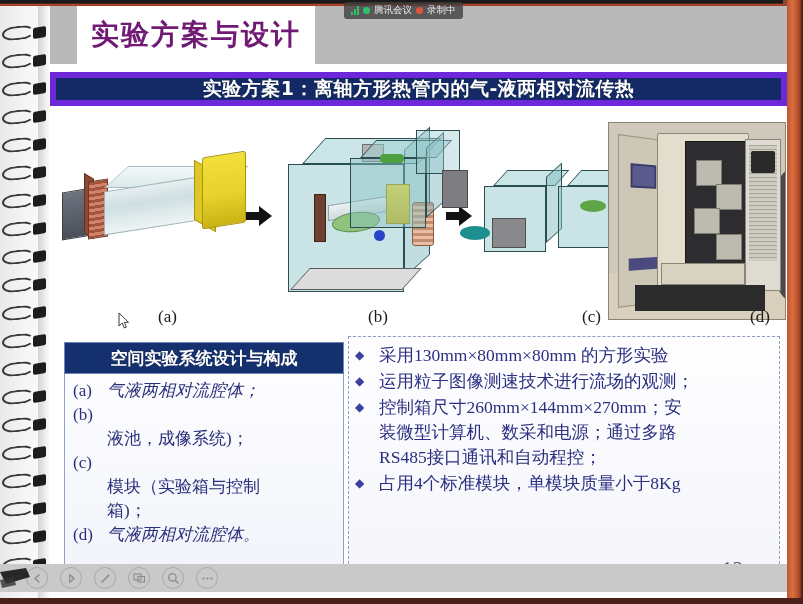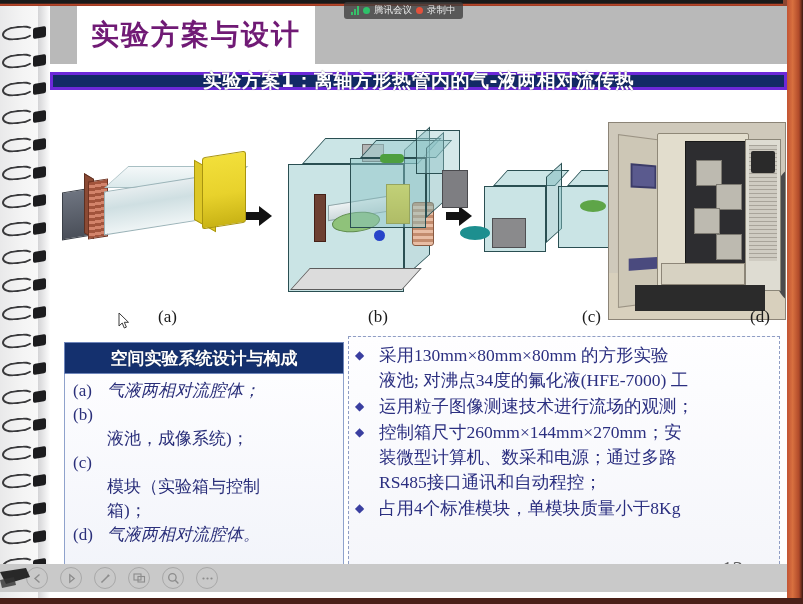--- a/index.html
+++ b/index.html
@@ -91,23 +91,23 @@
   }
 
   
   .slide-body {
     position: absolute; left: 50px; top: 58px; width: 737px; height: 534px;
     background: #ffffff; z-index: 2;
   }
 
   
   .title-bar {
-    position: absolute; left: 0px; top: 8px; width: 737px; height: 18px;
+    position: absolute; left: 0px; top: 8px; width: 737px; height: 34px;
     background: #132a66;
-    border: 3px solid #6d28d9;
+    border: 6px solid #6d28d9;
     display: flex; align-items: center; justify-content: center;
     z-index: 3;
   }
   .title-bar span {
     color: #ffffff; font-weight: bold; font-size: 19px; letter-spacing: 0.5px;
     font-family: "DejaVu Sans", "Liberation Sans", sans-serif;
     text-shadow: 0 0 1px rgba(0,0,0,.6);
   }
 
   
@@ -601,21 +601,20 @@
           </div>
         </div>
       </div>
 
       <div class="right-panel">
 
         <div class="bullet">
           <div class="dia">◆</div>
           <div class="btxt">
             <div>采用130mm×80mm×80mm 的方形实验</div>
-            <div>液池; 对沸点34度的氟化液(HFE-7000) 工</div>
           </div>
         </div>
 
         <div class="bullet">
           <div class="dia">◆</div>
           <div class="btxt">
             <div>运用粒子图像测速技术进行流场的观测；</div>
           </div>
         </div>
 

